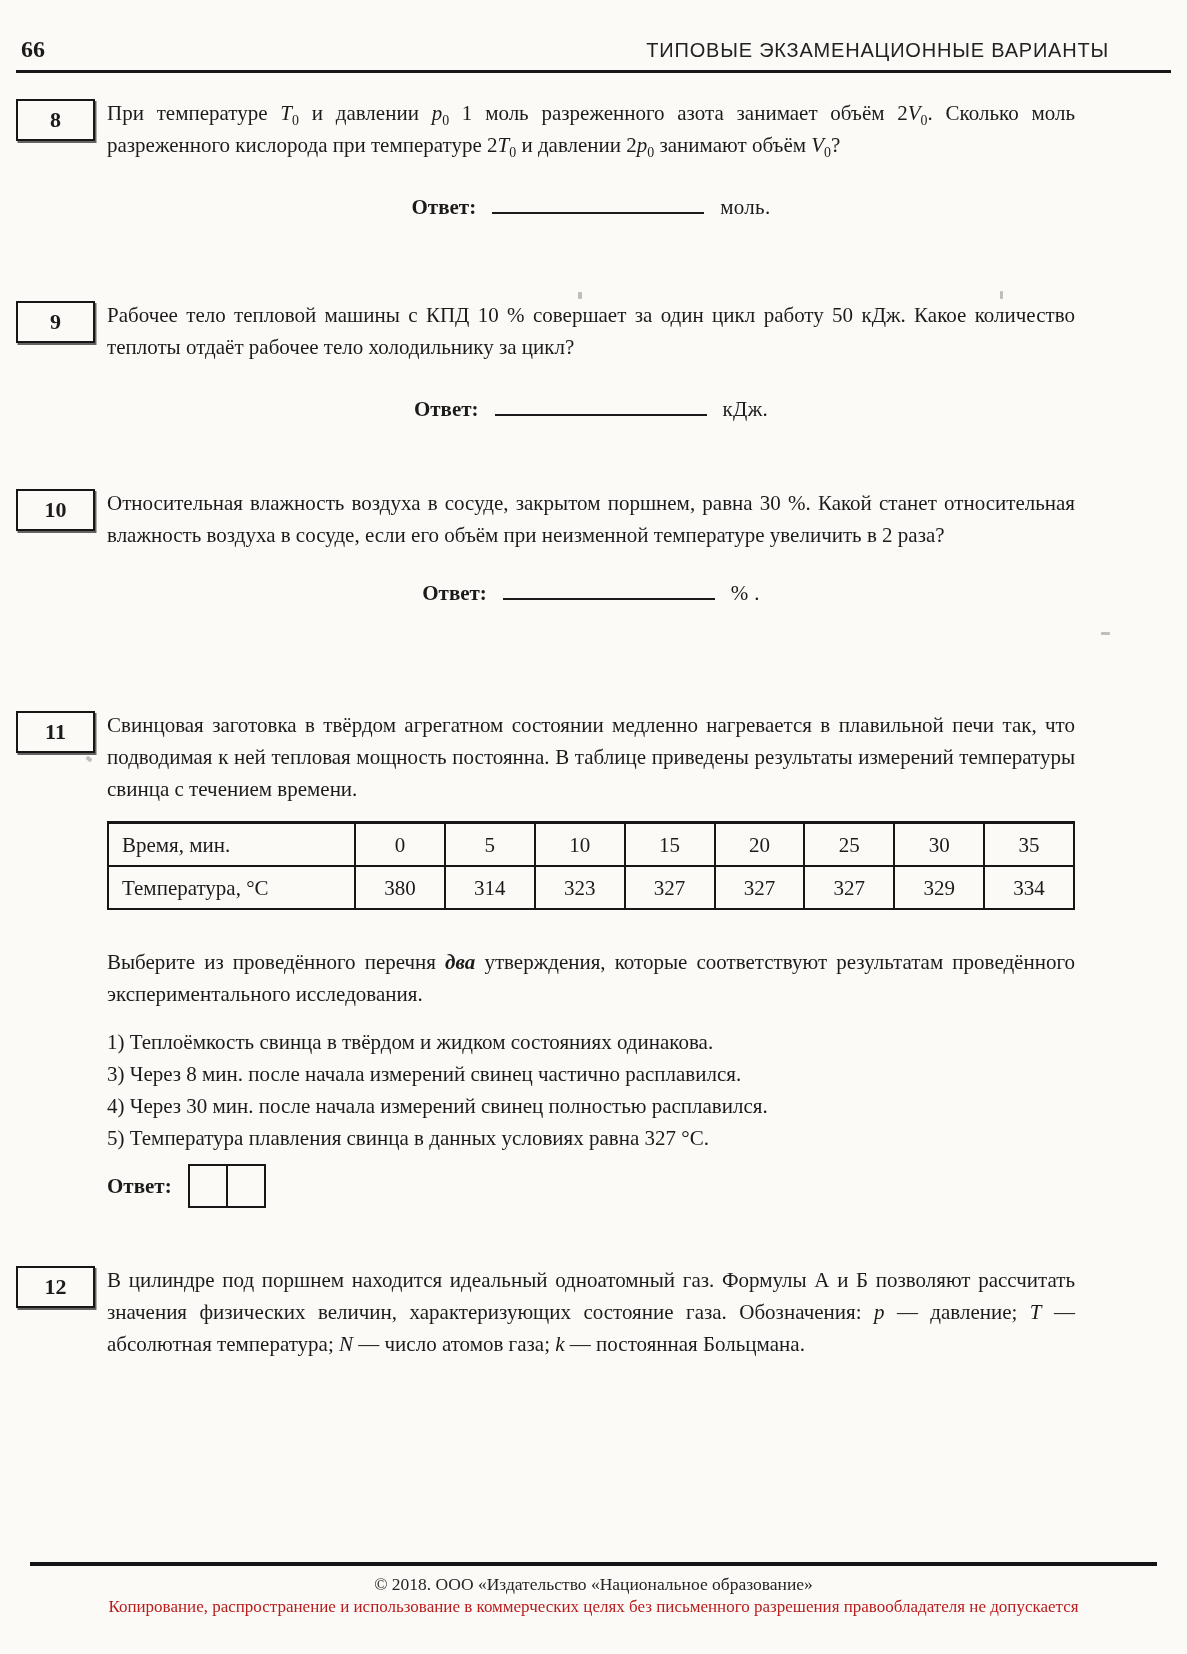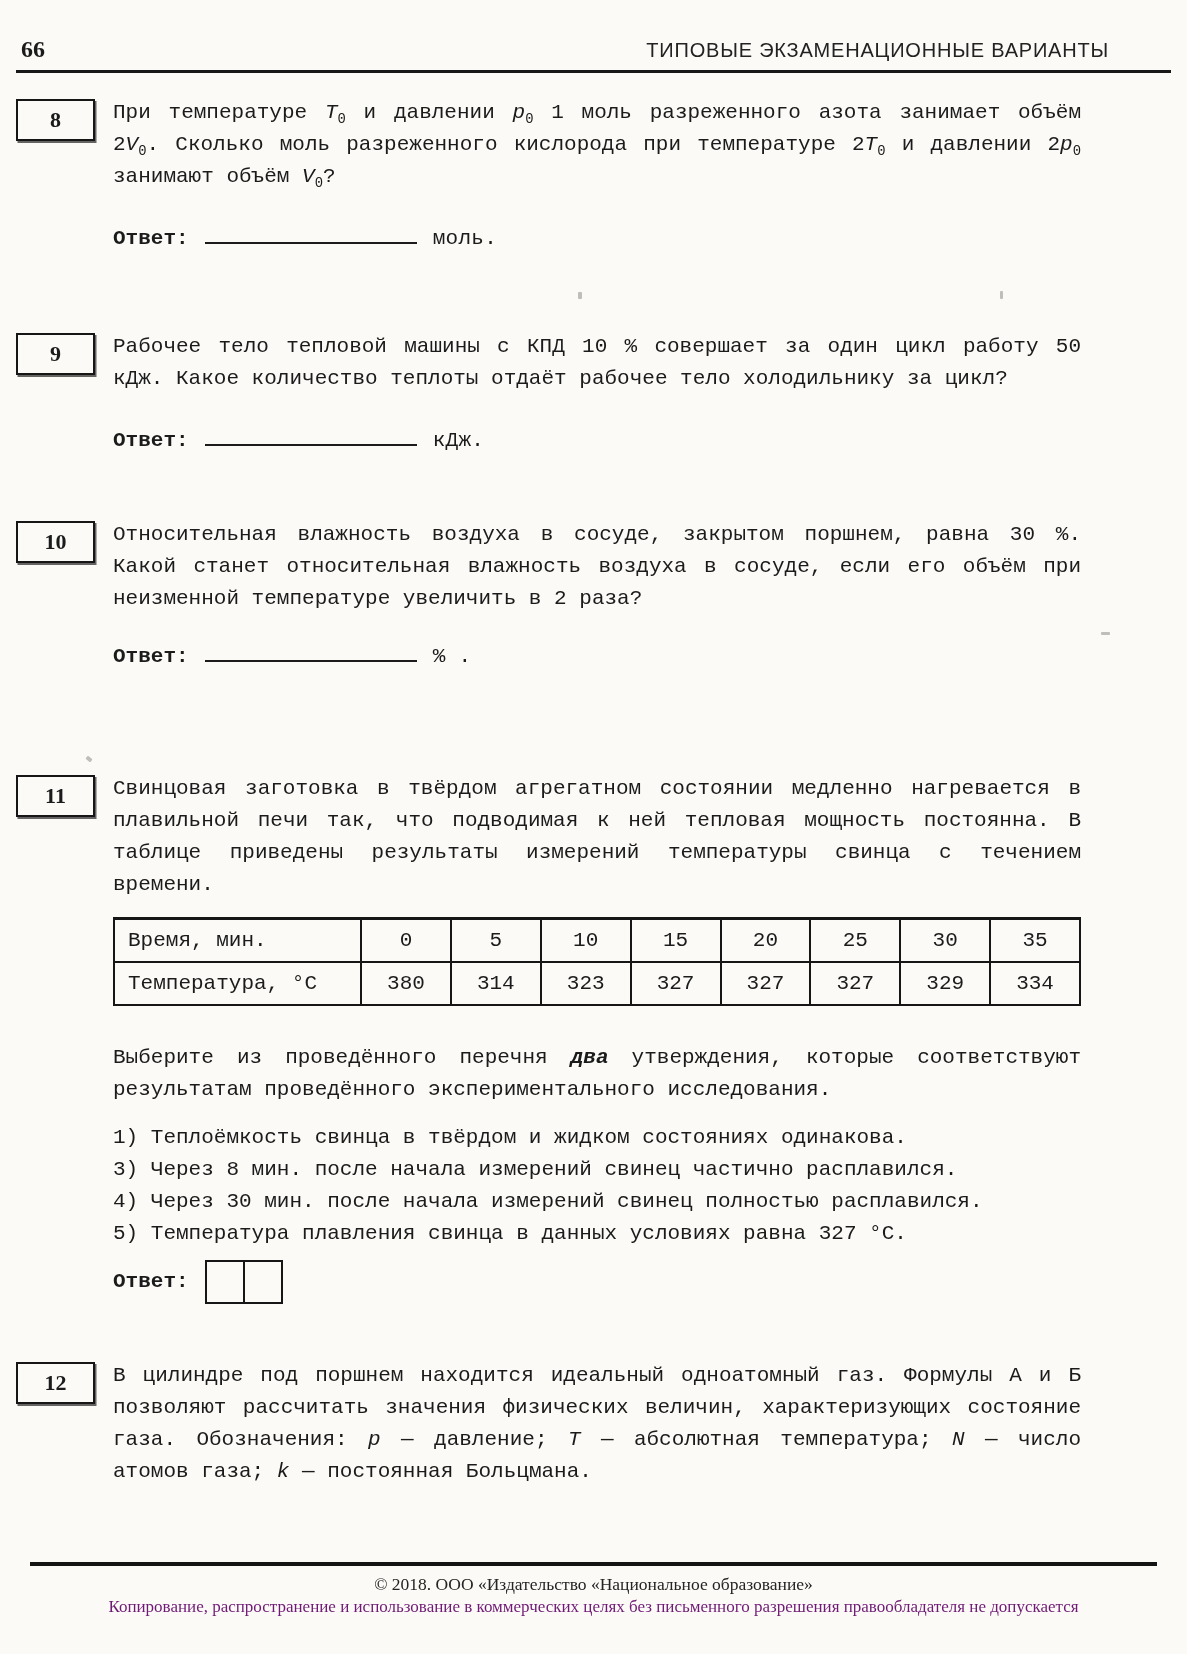--- a/index.html
+++ b/index.html
@@ -15,35 +15,35 @@
   
   .header{display:flex;justify-content:space-between;align-items:baseline;padding-top:36px;}
   .page-num{font-size:24px;font-weight:bold;padding-left:5px;}
   .header-title{font-family:"Liberation Sans","DejaVu Sans",sans-serif;font-size:20px;letter-spacing:.8px;color:#222;margin-right:62px;}
   .header-rule{height:3px;background:#181818;margin-top:7px;}
 
   
   .question{display:flex;align-items:flex-start;}
   .qnum{flex:0 0 auto;width:75px;height:38px;border:2px solid #161616;display:flex;align-items:center;justify-content:center;
         font-size:22px;font-weight:bold;box-shadow:1.5px 2px 0 rgba(20,20,20,.65);background:#fbfaf7;margin-top:2px;}
-  .qbody{margin-left:18px;width:968px;font-size:21px;line-height:32px;text-align:justify;font-family:Liberation Mono, monospace;}
+  .qbody{margin-left:12px;width:968px;font-size:21px;line-height:32px;text-align:justify;}
   .qtext{text-align:justify;}
 
   .mt-q8{margin-top:24px;}
   .mt-q9{margin-top:76px;}
   .mt-q10{margin-top:62px;}
   .mt-q11{margin-top:100px;}
   .mt-q12{margin-top:56px;}
 
   .it{font-style:italic;}
   .bd{font-weight:bold;}
   sub{font-size:.66em;line-height:0;}
 
   
-  .answer-row{margin-top:30px;text-align:left;}
+  .answer-row{margin-top:30px;text-align:center;}
   .answer-row.tight{margin-top:26px;}
   .answer-label{font-weight:bold;}
   .answer-blank{display:inline-block;width:212px;border-bottom:2px solid #1b1b1b;height:18px;margin:0 16px 0 16px;vertical-align:baseline;}
   .answer-unit{letter-spacing:.3px;}
 
   
   table.meas{border-collapse:collapse;table-layout:fixed;width:968px;margin-top:16px;border:2px solid #161616;border-top-width:3px;}
   table.meas td{border:2px solid #161616;height:41px;font-size:21px;text-align:center;padding:0;}
   table.meas td.lab{text-align:left;padding-left:13px;width:232px;}
 
@@ -53,21 +53,21 @@
 
   .answer-cells-row{margin-top:10px;display:flex;align-items:center;}
   .ans-cells{display:inline-flex;margin-left:16px;}
   .ans-cell{width:36px;height:40px;border:2px solid #161616;background:#fbfaf7;}
   .ans-cell + .ans-cell{margin-left:-2px;}
 
   
   .footer{position:absolute;left:30px;right:30px;top:1562px;}
   .footer-rule{height:4px;background:#141414;}
   .footer-line1{margin-top:8px;text-align:center;font-size:17.5px;color:#242424;}
-  .footer-line2{margin-top:2px;text-align:center;font-size:17px;color:#701a75;}
+  .footer-line2{margin-top:2px;text-align:center;font-size:17px;color:#b91c1c;}
 
   
   .speck{position:absolute;background:#8c8c8c;opacity:.55;border-radius:1px;}
   .speck.s1{left:578px;top:292px;width:4px;height:7px;}
   .speck.s2{left:1000px;top:291px;width:3px;height:8px;}
   .speck.s3{left:1101px;top:632px;width:9px;height:3px;}
   .speck.s4{left:86px;top:757px;width:6px;height:4px;transform:rotate(40deg);}
 </style>
 </head>
 <body>

